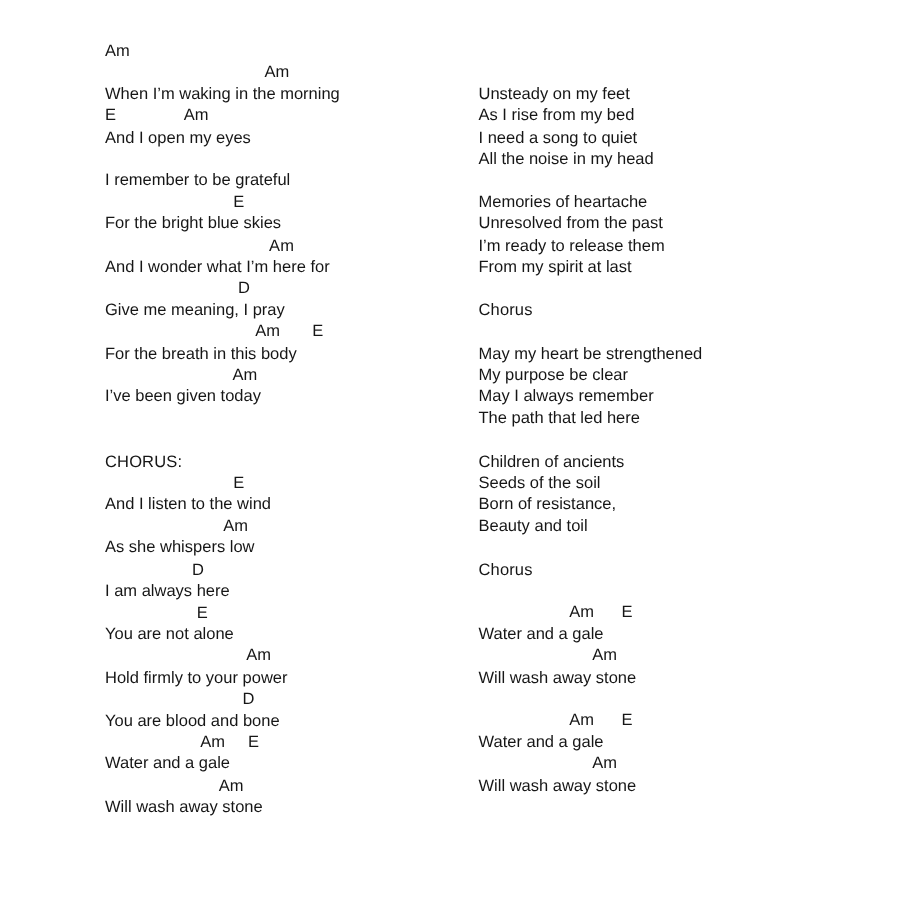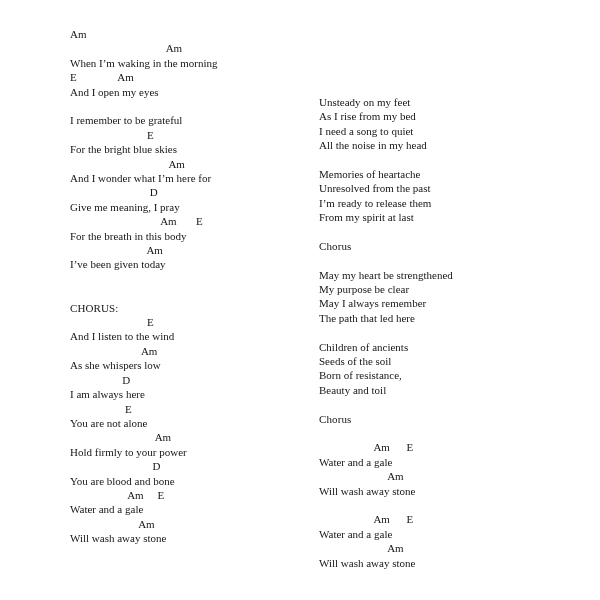--- a/index.html
+++ b/index.html
@@ -18,24 +18,23 @@
     height: 600px;
     background: #ffffff;
     font-family: "Liberation Sans", sans-serif;
     font-size: 11px;
     line-height: 14.4px;
     color: #161616;
   }
   .col {
     position: absolute;
     white-space: pre;
-    font-family: Liberation Serif, serif;
   }
   .col-left  { left: 70px; top: 27px; }
-  .col-right { left: 319px; top: 55.8px; margin-top: 39px; }
+  .col-right { left: 319px; top: 55.8px; }
   .line { min-height: 14.4px; }
   .line-heading { letter-spacing: 0.1px; }
 </style>
 </head>
 <body>
 
 <div class="sheet">
   <div class="col col-left"><div class="line line-chord">Am</div><div class="line line-chord">                                   Am</div><div class="line line-lyric">When I’m waking in the morning</div><div class="line line-chord">E               Am</div><div class="line line-lyric">And I open my eyes</div><div class="line line-blank"></div><div class="line line-lyric">I remember to be grateful</div><div class="line line-chord">                            E</div><div class="line line-lyric">For the bright blue skies</div><div class="line line-chord">                                    Am</div><div class="line line-lyric">And I wonder what I’m here for</div><div class="line line-chord">                             D</div><div class="line line-lyric">Give me meaning, I pray</div><div class="line line-chord">                                 Am       E</div><div class="line line-lyric">For the breath in this body</div><div class="line line-chord">                            Am</div><div class="line line-lyric">I’ve been given today</div><div class="line line-blank"></div><div class="line line-blank"></div><div class="line line-heading">CHORUS:</div><div class="line line-chord">                            E</div><div class="line line-lyric">And I listen to the wind</div><div class="line line-chord">                          Am</div><div class="line line-lyric">As she whispers low</div><div class="line line-chord">                   D</div><div class="line line-lyric">I am always here</div><div class="line line-chord">                    E</div><div class="line line-lyric">You are not alone</div><div class="line line-chord">                               Am</div><div class="line line-lyric">Hold firmly to your power</div><div class="line line-chord">                              D</div><div class="line line-lyric">You are blood and bone</div><div class="line line-chord">                     Am     E</div><div class="line line-lyric">Water and a gale</div><div class="line line-chord">                         Am</div><div class="line line-lyric">Will wash away stone</div></div>
   <div class="col col-right"><div class="line line-lyric">Unsteady on my feet</div><div class="line line-lyric">As I rise from my bed</div><div class="line line-lyric">I need a song to quiet</div><div class="line line-lyric">All the noise in my head</div><div class="line line-blank"></div><div class="line line-lyric">Memories of heartache</div><div class="line line-lyric">Unresolved from the past</div><div class="line line-lyric">I’m ready to release them</div><div class="line line-lyric">From my spirit at last</div><div class="line line-blank"></div><div class="line line-heading">Chorus</div><div class="line line-blank"></div><div class="line line-lyric">May my heart be strengthened</div><div class="line line-lyric">My purpose be clear</div><div class="line line-lyric">May I always remember</div><div class="line line-lyric">The path that led here</div><div class="line line-blank"></div><div class="line line-lyric">Children of ancients</div><div class="line line-lyric">Seeds of the soil</div><div class="line line-lyric">Born of resistance,</div><div class="line line-lyric">Beauty and toil</div><div class="line line-blank"></div><div class="line line-heading">Chorus</div><div class="line line-blank"></div><div class="line line-chord">                    Am      E</div><div class="line line-lyric">Water and a gale</div><div class="line line-chord">                         Am</div><div class="line line-lyric">Will wash away stone</div><div class="line line-blank"></div><div class="line line-chord">                    Am      E</div><div class="line line-lyric">Water and a gale</div><div class="line line-chord">                         Am</div><div class="line line-lyric">Will wash away stone</div></div>
 </div>

